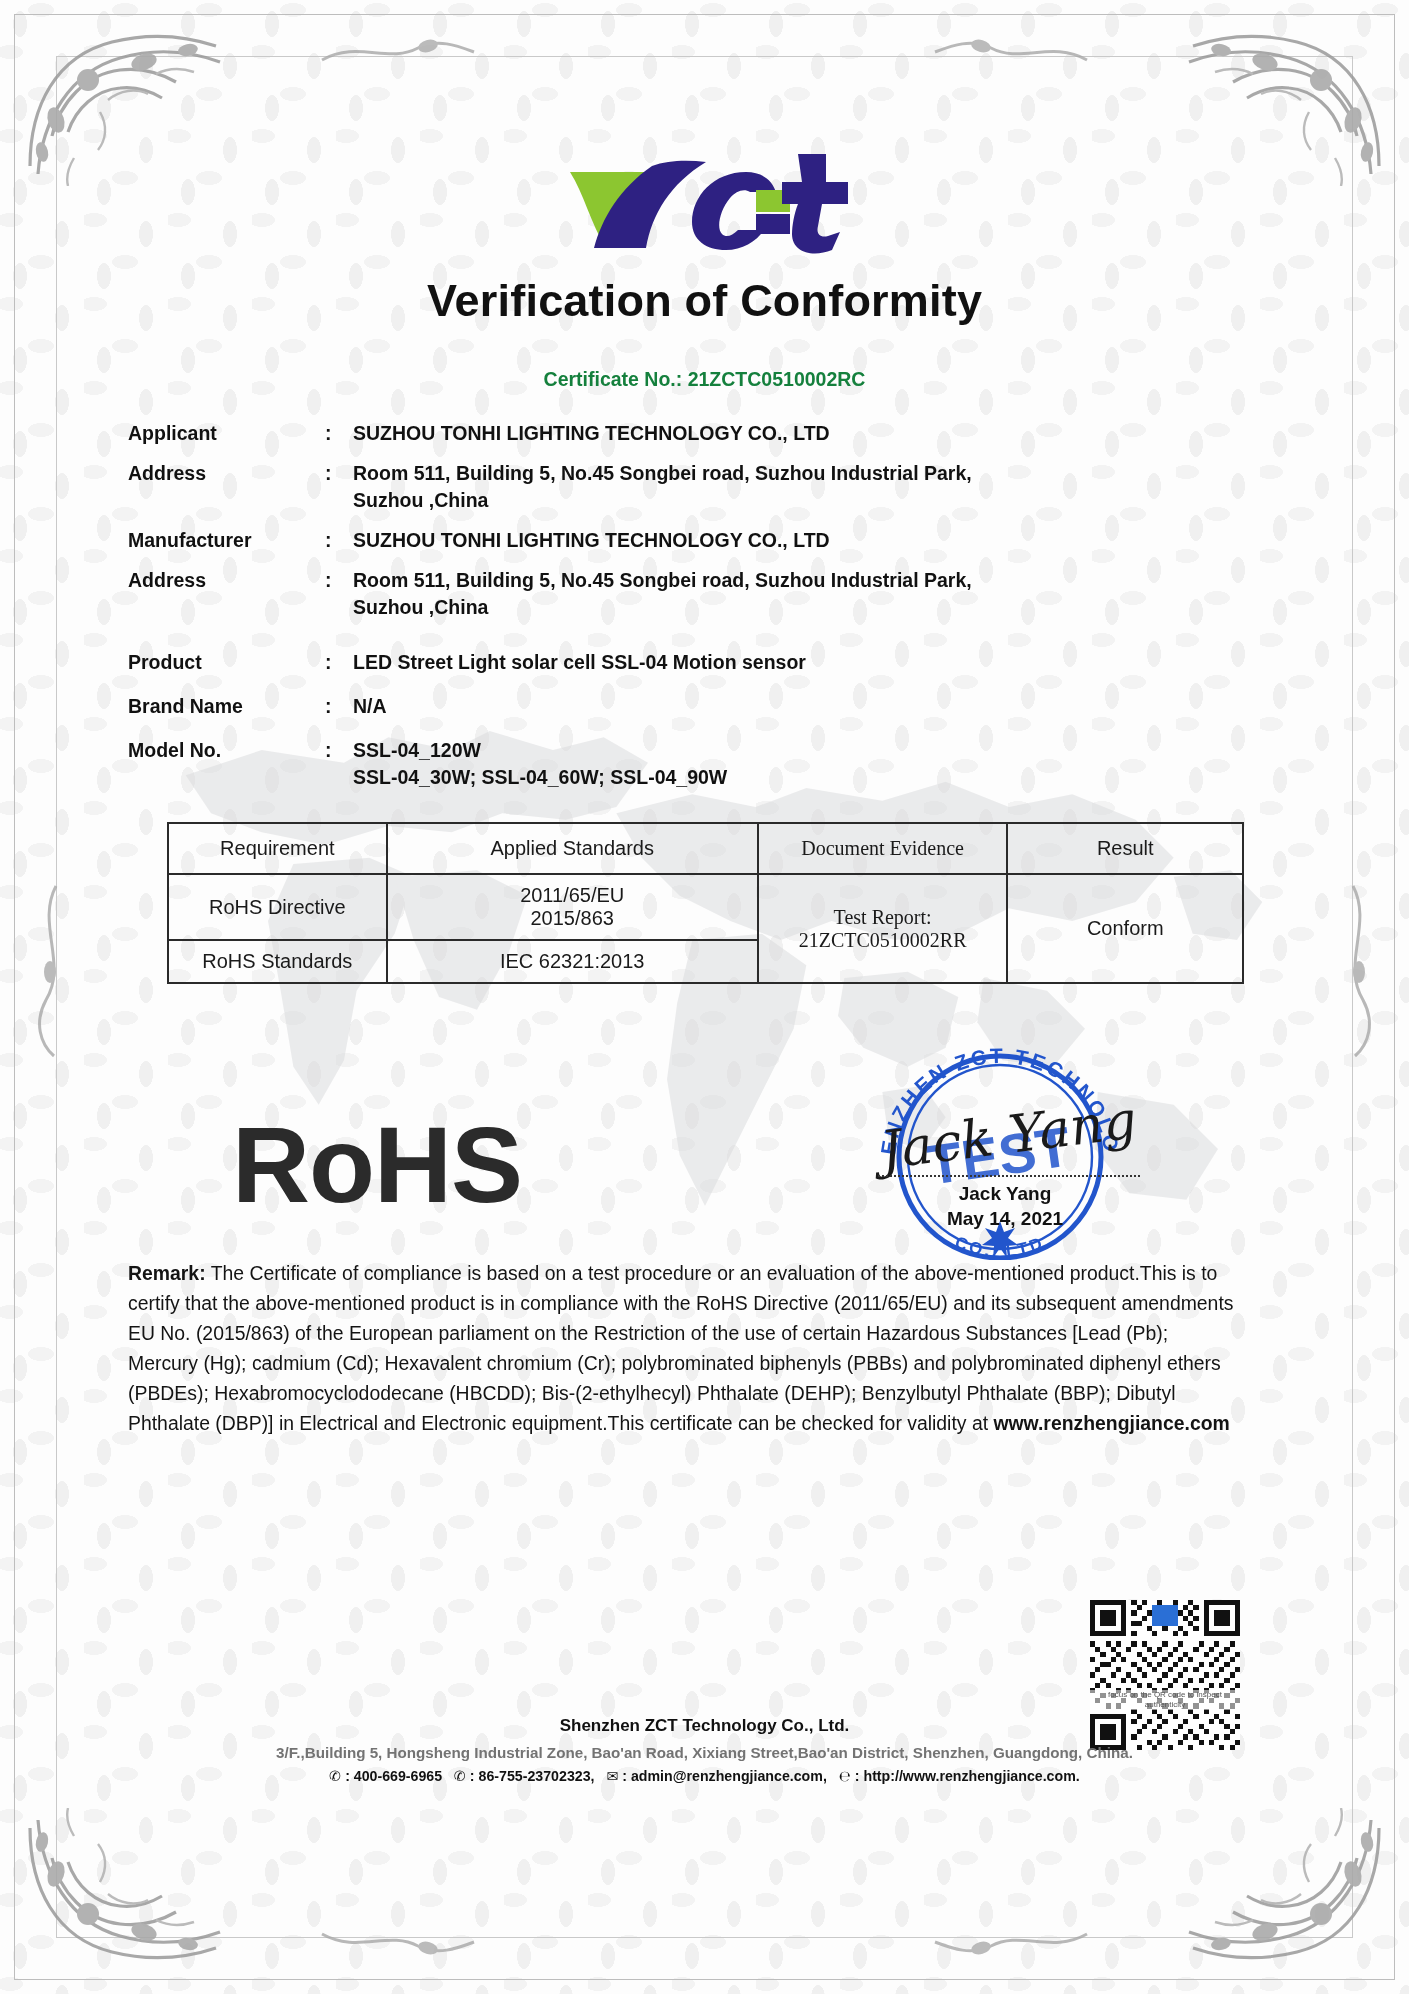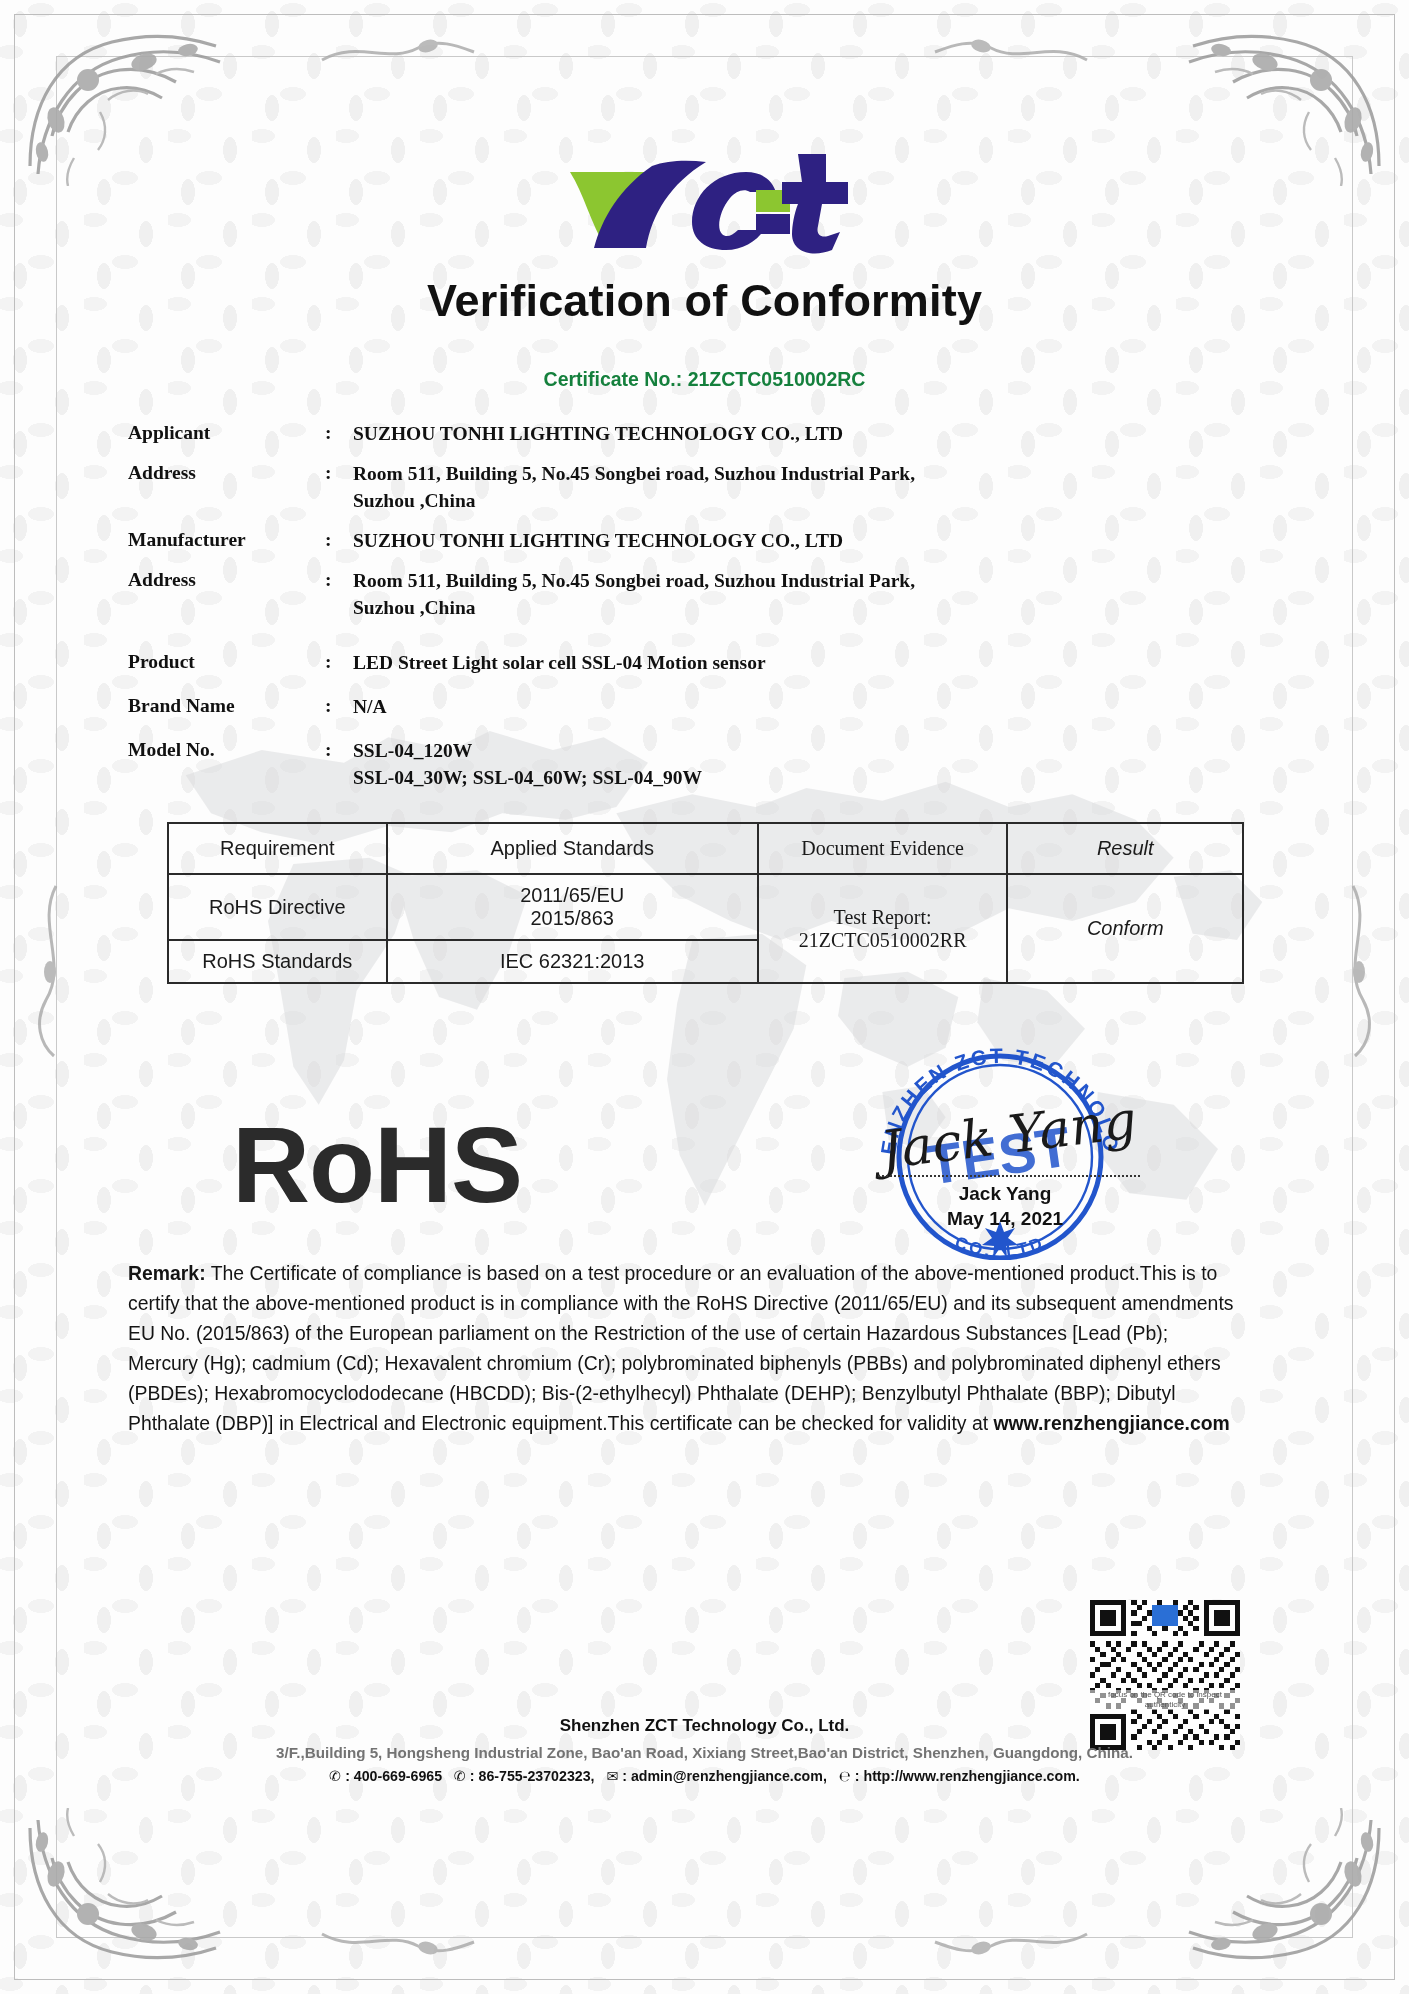--- a/index.html
+++ b/index.html
@@ -66,21 +66,21 @@
     letter-spacing: .2px;
   }
 
   .cert-no {
     position: absolute; left: 0; right: 0; top: 368px;
     text-align: center;
     font-size: 19.5px; font-weight: bold; color: #15803d;
   }
 
   
-  .fields { position: absolute; left: 128px; top: 420px; width: 1150px; font-family: Liberation Serif, serif; }
+  .fields { position: absolute; left: 128px; top: 420px; width: 1150px; }
   .frow { display: flex; align-items: flex-start; margin-bottom: 13px; }
   .flabel {
     width: 197px; flex: 0 0 197px;
     font-size: 19.5px; font-weight: bold; color: #111;
     line-height: 26px;
   }
   .fcolon {
     width: 28px; flex: 0 0 28px;
     font-size: 19.5px; font-weight: bold; color: #111;
     line-height: 26px;
@@ -98,21 +98,21 @@
     border: 2px solid #2a2a2a;
     text-align: center;
     font-size: 20px; color: #1a1a1a;
     padding: 9px 4px;
     background: transparent;
   }
   table.vtbl td.hdr { padding: 13px 4px; }
   .col1 { width: 219px; }
   .col2 { width: 372px; }
   .col3 { width: 250px; font-family: Liberation Serif, serif; }
-  .col4 { width: 236px; font-style: italic; }
+  .col4 { width: 236px; }
 
   
   .rohs {
     position: absolute; left: 232px; top: 1102px;
     font-size: 108px; font-weight: bold; color: #2b2b2b;
     letter-spacing: -1px;
   }
 
   
   .stamp-area { position: absolute; left: 855px; top: 1045px; width: 290px; height: 215px; }

